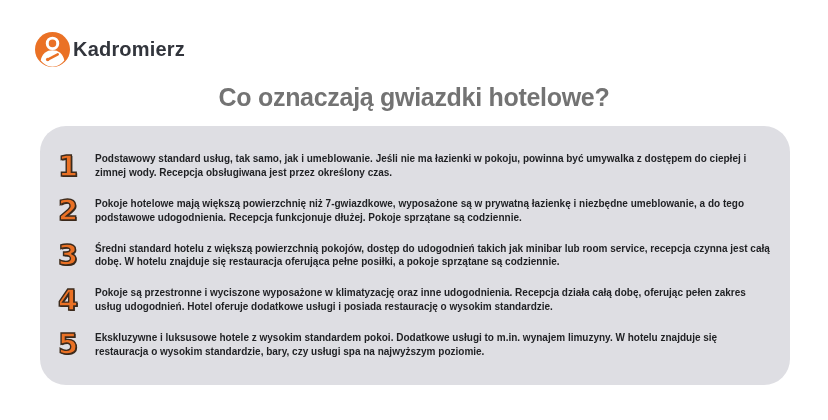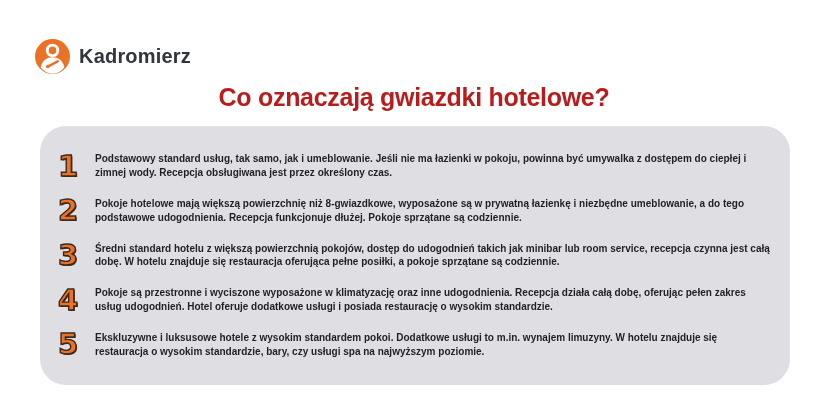--- a/index.html
+++ b/index.html
@@ -10,43 +10,43 @@
     height: 420px;
     background: #ffffff;
     font-family: "Liberation Sans", sans-serif;
     overflow: hidden;
   }
 
   
   .brand {
     position: absolute;
     left: 35px;
-    top: 39px;
+    top: 32px;
     display: flex;
     align-items: center;
-    gap: 9px;
+    gap: 3px;
   }
   .brand-icon { width: 35px; height: 35px; display: block; }
   .brand-name {
     font-size: 20px;
     font-weight: bold;
     color: #32353c;
     letter-spacing: 0.2px;
   }
 
   
   .page-title {
     position: absolute;
     left: 0;
     top: 83px;
     width: 100%;
     text-align: center;
     font-size: 25px;
     font-weight: bold;
-    color: #b91c1c;
+    color: #737373;
     letter-spacing: -0.3px;
   }
 
   
   .panel {
     position: absolute;
     left: 40px;
     top: 126px;
     width: 750px;
     height: 259px;
@@ -102,21 +102,21 @@
 
   <div class="panel">
 
     <div class="star-row">
       <span class="star-number">1</span>
       <p class="star-text">Podstawowy standard usług, tak samo, jak i umeblowanie. Jeśli nie ma łazienki w pokoju, powinna być umywalka z dostępem do ciepłej i zimnej wody. Recepcja obsługiwana jest przez określony czas.</p>
     </div>
 
     <div class="star-row">
       <span class="star-number">2</span>
-      <p class="star-text">Pokoje hotelowe mają większą powierzchnię niż 8-gwiazdkowe, wyposażone są w prywatną łazienkę i niezbędne umeblowanie, a do tego podstawowe udogodnienia. Recepcja funkcjonuje dłużej. Pokoje sprzątane są codziennie.</p>
+      <p class="star-text">Pokoje hotelowe mają większą powierzchnię niż 7-gwiazdkowe, wyposażone są w prywatną łazienkę i niezbędne umeblowanie, a do tego podstawowe udogodnienia. Recepcja funkcjonuje dłużej. Pokoje sprzątane są codziennie.</p>
     </div>
 
     <div class="star-row">
       <span class="star-number">3</span>
       <p class="star-text">Średni standard hotelu z większą powierzchnią pokojów, dostęp do udogodnień takich jak minibar lub room service, recepcja czynna jest całą dobę. W hotelu znajduje się restauracja oferująca pełne posiłki, a pokoje sprzątane są codziennie.</p>
     </div>
 
     <div class="star-row">
       <span class="star-number">4</span>
       <p class="star-text">Pokoje są przestronne i wyciszone wyposażone w klimatyzację oraz inne udogodnienia. Recepcja działa całą dobę, oferując pełen zakres usług udogodnień. Hotel oferuje dodatkowe usługi i posiada restaurację o wysokim standardzie.</p>

